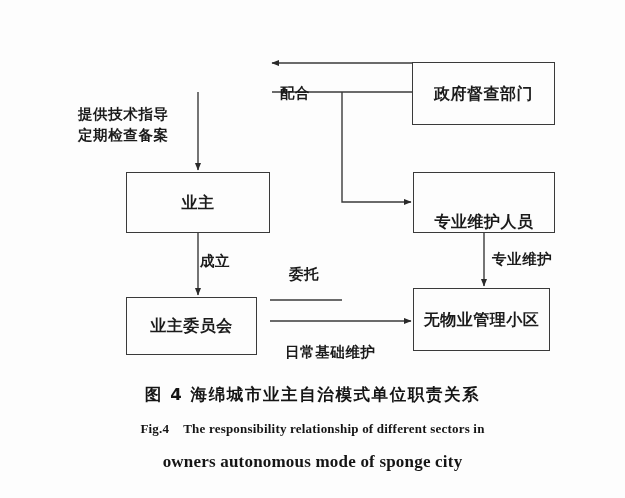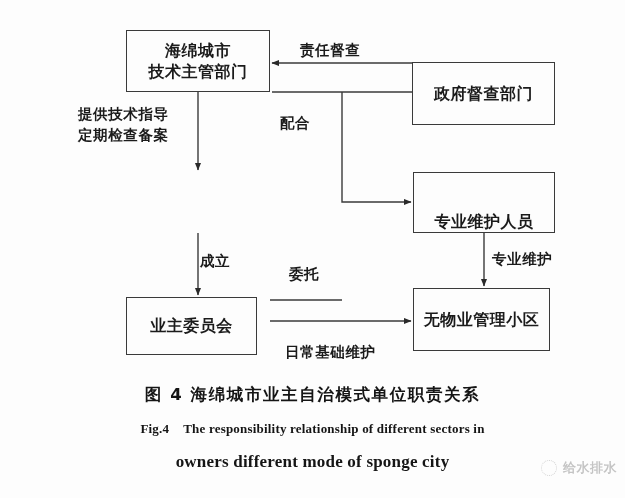--- a/index.html
+++ b/index.html
@@ -147,63 +147,57 @@
 
     <g>
       <path d="M270,321 L411,321" stroke="#3a3a3a" stroke-width="1.4" fill="none" marker-end="url(#arrowhead)"></path>
     </g>
 
     <g>
       <path d="M484,233 L484,286" stroke="#3a3a3a" stroke-width="1.4" fill="none" marker-end="url(#arrowhead)"></path>
     </g>
   </svg>
 
-  <div class="node-box" style="left:126px; top:30px; width:144px; height:62px;">
-    <span class="node-label">海绵城市
-技术主管部门</span>
-  </div>
 
   <div class="node-box" style="left:412px; top:30px; width:143px; height:63px;margin-top:32px;">
     <span class="node-label">政府督查部门</span>
   </div>
 
+  <div class="node-box" style="left:126px; top:172px; width:144px; height:61px;">
+    <span class="node-label">业主</span>
+  </div>
 
   <div class="node-box" style="left:413px; top:172px; width:142px; height:61px;align-items:flex-end;">
     <span class="node-label">专业维护人员</span>
   </div>
 
   <div class="node-box" style="left:126px; top:297px; width:131px; height:58px;">
     <span class="node-label">业主委员会</span>
   </div>
 
   <div class="node-box" style="left:413px; top:288px; width:137px; height:63px;">
     <span class="node-label">无物业管理小区</span>
   </div>
 
-  <div class="edge-label" style="left:300px; top:40px;">责任督查</div>
-
-  <div class="edge-label" style="left:280px; top:113px;text-align:center;">配合</div>
+
+  <div class="edge-label" style="left:280px; top:83px;text-align:center;">配合</div>
 
   <div class="edge-label" style="left:78px; top:104px; text-align:right;">提供技术指导
 定期检查备案</div>
 
   <div class="edge-label" style="left:200px; top:251px;">成立</div>
 
   <div class="edge-label" style="left:289px; top:264px;">委托</div>
 
   <div class="edge-label" style="left:492px; top:249px;">专业维护</div>
 
   <div class="edge-label" style="left:285px; top:325px;margin-top:17px;">日常基础维护</div>
 
   <div class="caption caption-cn">图 4   海绵城市业主自治模式单位职责关系</div>
 
   <div class="caption caption-en1">
     <span class="fig-tag">Fig.4</span><span>The responsibility relationship of different sectors in</span>
   </div>
 
-  <div class="caption caption-en2">owners different mode of sponge city</div>
-
-  <div class="watermark">
-    <span class="watermark-logo"></span>
-    <span class="watermark-text">给水排水</span>
-  </div>
+  <div class="caption caption-en2">owners autonomous mode of sponge city</div>
+
 
 </div>
 
 </body></html>

